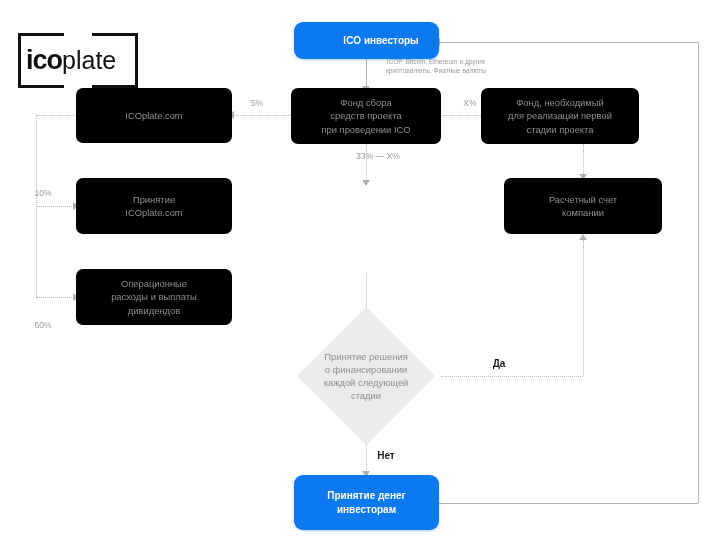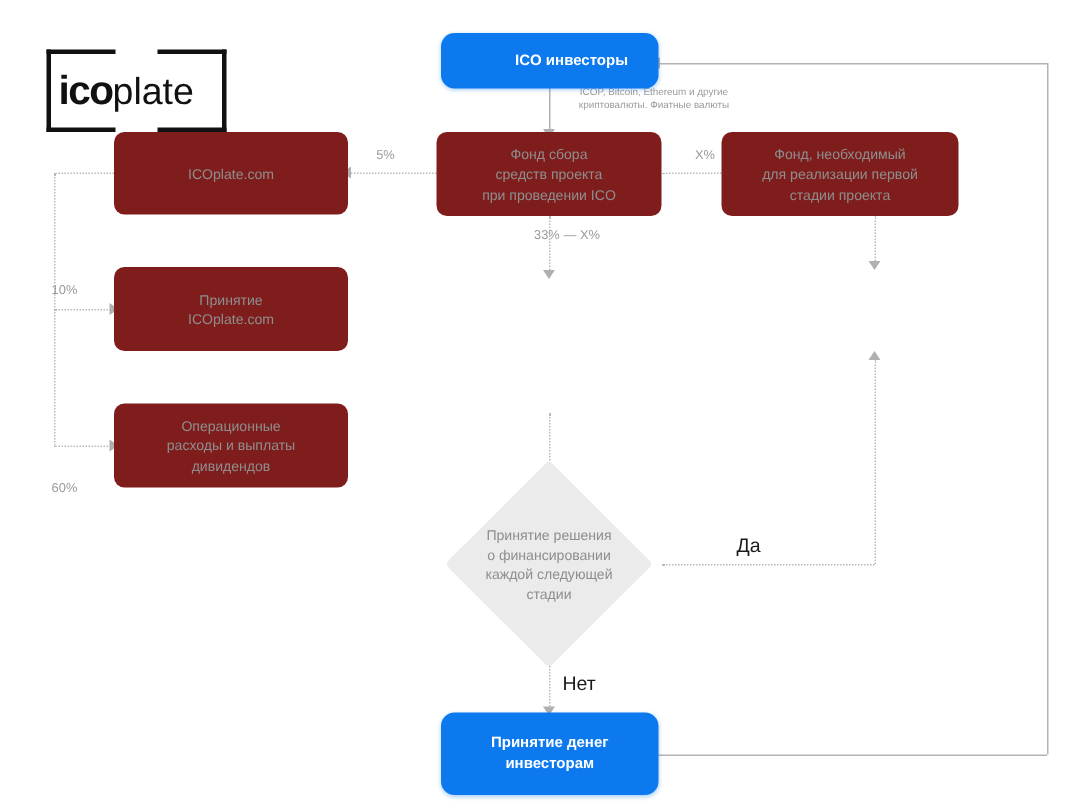--- a/index.html
+++ b/index.html
@@ -2,33 +2,33 @@
 <html><head>
 <meta charset="utf-8">
 <style>
   html,body{margin:0;padding:0;background:#ffffff;}
   body{width:720px;height:540px;overflow:hidden;
        font-family:"Liberation Sans","DejaVu Sans",sans-serif;
        -webkit-font-smoothing:antialiased;}
   #stage{position:relative;width:720px;height:540px;background:#fff;}
 
   
-  .logo{position:absolute;left:31px;top:33px;width:96px;height:55px;text-decoration:underline;}
+  .logo{position:absolute;left:18px;top:33px;width:96px;height:55px;text-decoration:underline;}
   .logo .frame-l,.logo .frame-r{position:absolute;width:46px;height:55px;box-sizing:border-box;}
   .logo .frame-l{left:0;top:0;border:3px solid #111;border-right:none;}
   .logo .frame-r{left:74px;top:0;border:3px solid #111;border-left:none;}
   .logo .wordmark{position:absolute;left:8px;top:11px;width:120px;
       font-size:27px;line-height:32px;color:#111;letter-spacing:-1px;}
   .logo .wordmark b{font-weight:700;}
   .logo .wordmark span{font-weight:400;font-size:25px;letter-spacing:0px;}
 
   
   .node{position:absolute;box-sizing:border-box;display:flex;
         align-items:center;justify-content:center;text-align:center;}
-  .box-grey{background:#7f1d1d;border-radius:7px;color:#8e8e8e;
+  .box-grey{background:#000000;border-radius:7px;color:#8e8e8e;
         font-size:9.4px;line-height:13.5px;padding:4px 9px;}
   .box-blue{background:#0d79ef;border-radius:9px;color:#ffffff;
         font-weight:700;font-size:10px;line-height:13.5px;padding:6px 9px;
         box-shadow:0 1px 3px rgba(13,121,239,.35);}
   .node .txt{white-space:pre-line;}
 
   
   .diamond{position:absolute;}
   .diamond .shape{position:absolute;left:0;top:0;width:100%;height:100%;
         background:#ebebeb;transform:rotate(45deg);border-radius:3px;}
@@ -43,21 +43,21 @@
   .sol-v{position:absolute;width:0;border-left:1px solid #b3b3b3;}
 
   .arrow{position:absolute;width:0;height:0;}
   .arrow.down{border-left:4px solid transparent;border-right:4px solid transparent;border-top:6px solid #b0b0b0;}
   .arrow.up{border-left:4px solid transparent;border-right:4px solid transparent;border-bottom:6px solid #b0b0b0;}
   .arrow.left{border-top:4px solid transparent;border-bottom:4px solid transparent;border-right:6px solid #b0b0b0;}
   .arrow.right{border-top:4px solid transparent;border-bottom:4px solid transparent;border-left:6px solid #b0b0b0;}
 
   .edge-label{position:absolute;color:#9b9b9b;font-size:8.6px;line-height:11px;
         white-space:pre-line;text-align:center;}
-  .edge-label.dark{color:#1a1a1a;font-weight:400;font-size:13px;text-align:center;}
+  .edge-label.dark{color:#1a1a1a;font-weight:700;font-size:10px;text-align:center;}
   .edge-label.note{color:#9b9b9b;font-size:6.6px;line-height:8.6px;}
 </style>
 </head>
 <body>
 
 <div id="stage">
 
   <div class="logo">
     <div class="frame-l"></div>
     <div class="frame-r"></div>
@@ -136,20 +136,24 @@
 ICOplate.com</span>
   </div>
 
   <div class="node box-grey" style="left:76px;top:269px;width:156px;height:56px;">
     <span class="txt">Операционные
 расходы и выплаты
 дивидендов</span>
   </div>
 
 
+  <div class="node box-grey" style="left:504px;top:178px;width:158px;height:56px;">
+    <span class="txt">Расчетный счет
+компании</span>
+  </div>
 
   <div class="diamond" style="left:317px;top:327px;width:98px;height:98px;">
     <div class="shape"></div>
     <div class="lbl">Принятие решения
 о финансировании
 каждой следующей
 стадии</div>
   </div>
 
   <div class="node box-blue" style="left:294px;top:475px;width:145px;height:55px;">

